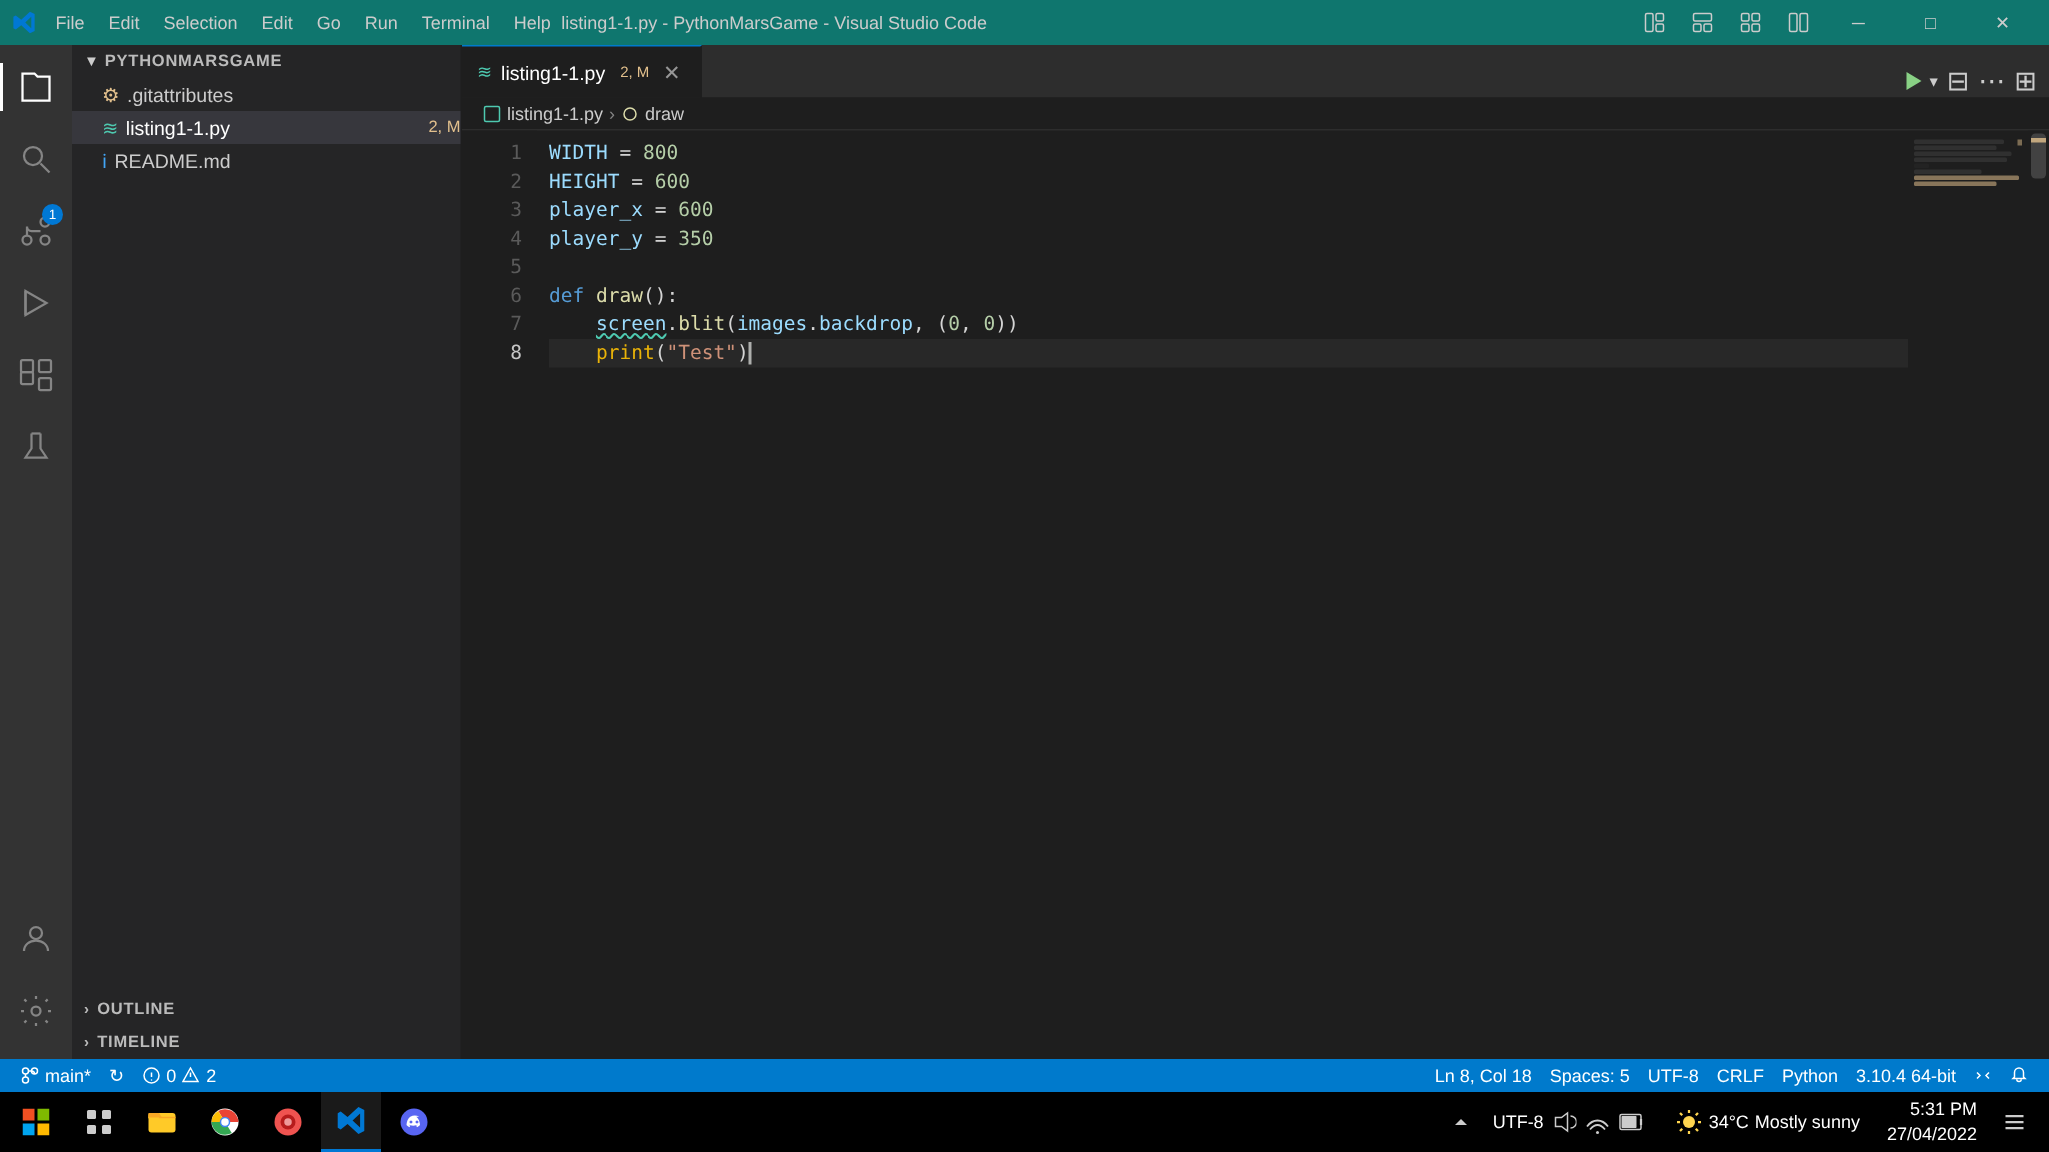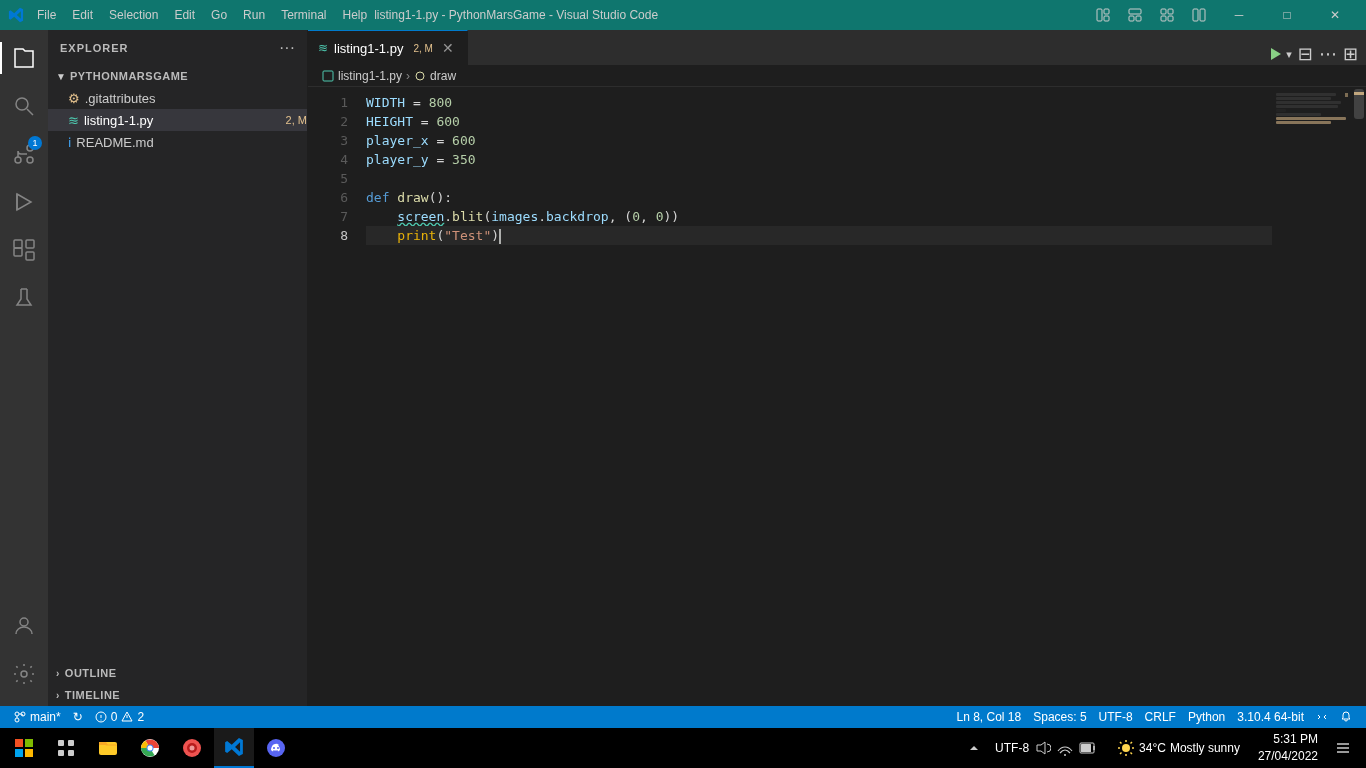--- a/index.html
+++ b/index.html
@@ -574,24 +574,20 @@
       <div class="activity-icon" title="Manage">
         <svg width="24" height="24" viewBox="0 0 24 24">
             <circle cx="12" cy="12" r="3" fill="none" stroke="#858585" stroke-width="1.5"></circle>
             <path d="M12 2v2M12 20v2M4.22 4.22l1.42 1.42M18.36 18.36l1.42 1.42M2 12h2M20 12h2M4.22 19.78l1.42-1.42M18.36 5.64l1.42-1.42" stroke="#858585" stroke-width="1.5"></path>
           </svg>
       </div>
     </div>
   </div>
 
   <div id="sidebar">
-    <div id="sidebar-header">
-      <span id="sidebar-title">EXPLORER</span>
-      <span class="sidebar-action">···</span>
-    </div>
 
     <div class="tree-section">
 
       <div class="tree-item folder">
         <span class="arrow">▼</span>
         <span style="font-size:11px;font-weight:700;letter-spacing:0.5px;color:#bbbbbb">PYTHONMARSGAME</span>
       </div>
 
       <div class="tree-item" style="padding-left:20px">
         <span class="file-icon" style="color:#e2c08d">⚙</span>

